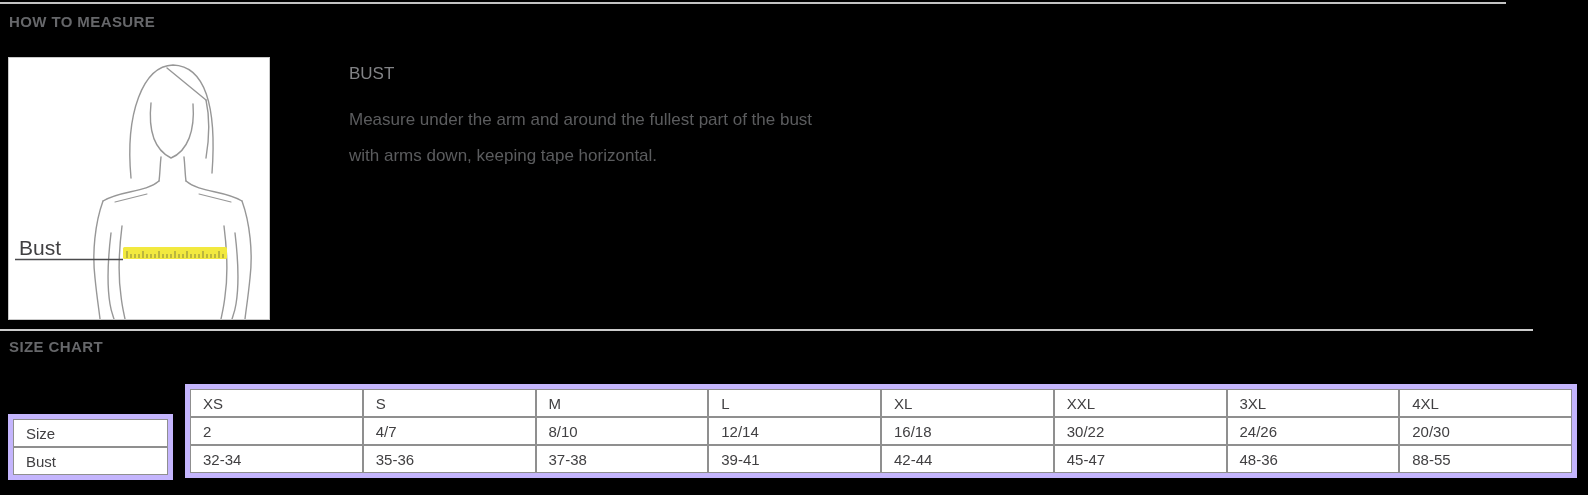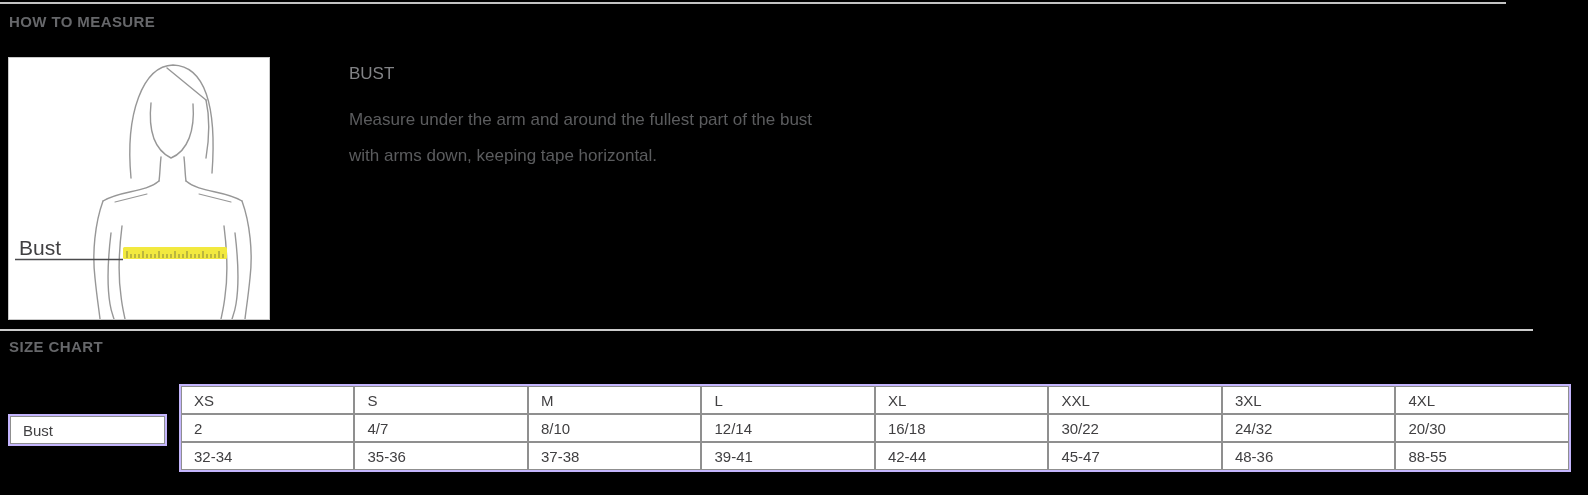--- a/index.html
+++ b/index.html
@@ -34,21 +34,21 @@
 
   .bust-info { position: absolute; left: 349px; top: 64px; }
   .bust-title { font-size: 17px; color: #828386; margin-bottom: 18px; }
   .bust-desc-line { font-size: 17px; color: #5b5c5e; line-height: 36px; }
 
   .chart-tables {
     position: absolute; left: 8px; top: 384px;
     display: flex; align-items: flex-start;
   }
   table { border-collapse: separate; border-spacing: 0; table-layout: fixed; }
-  .legacy { border: 2px solid #c4b5fd; }
+  .legacy { border: 5px solid #c4b5fd; }
   .legacy th, .legacy td {
     border: 1px solid #8f8f8f;
     height: 28px;
     padding: 0 4px 0 12px;
     font-size: 15px; font-weight: normal; color: #414042;
     text-align: left; vertical-align: middle;
     background: #fff; white-space: nowrap; overflow: hidden;
   }
   .labels-table { width: 159px; margin-top: 30px; }
   .labels-table td { width: 155px; }
@@ -116,20 +116,23 @@
 
   <div class="rule rule-mid"></div>
 
   <div class="section-heading" id="heading-sizechart">SIZE CHART</div>
 
   <div class="chart-tables">
 
     <table class="legacy labels-table">
       <tbody>
         <tr>
+          <td>Size</td>
+        </tr>
+        <tr>
           <td>Bust</td>
         </tr>
       </tbody>
     </table>
 
     <div class="table-gap"></div>
 
     <table class="legacy data-table">
       <tbody>
         <tr>
@@ -142,21 +145,21 @@
           <th>3XL</th>
           <th>4XL</th>
         </tr>
         <tr>
           <td>2</td>
           <td>4/7</td>
           <td>8/10</td>
           <td>12/14</td>
           <td>16/18</td>
           <td>30/22</td>
-          <td>24/32</td>
+          <td>24/26</td>
           <td>20/30</td>
         </tr>
         <tr>
           <td>32-34</td>
           <td>35-36</td>
           <td>37-38</td>
           <td>39-41</td>
           <td>42-44</td>
           <td>45-47</td>
           <td>48-36</td>

